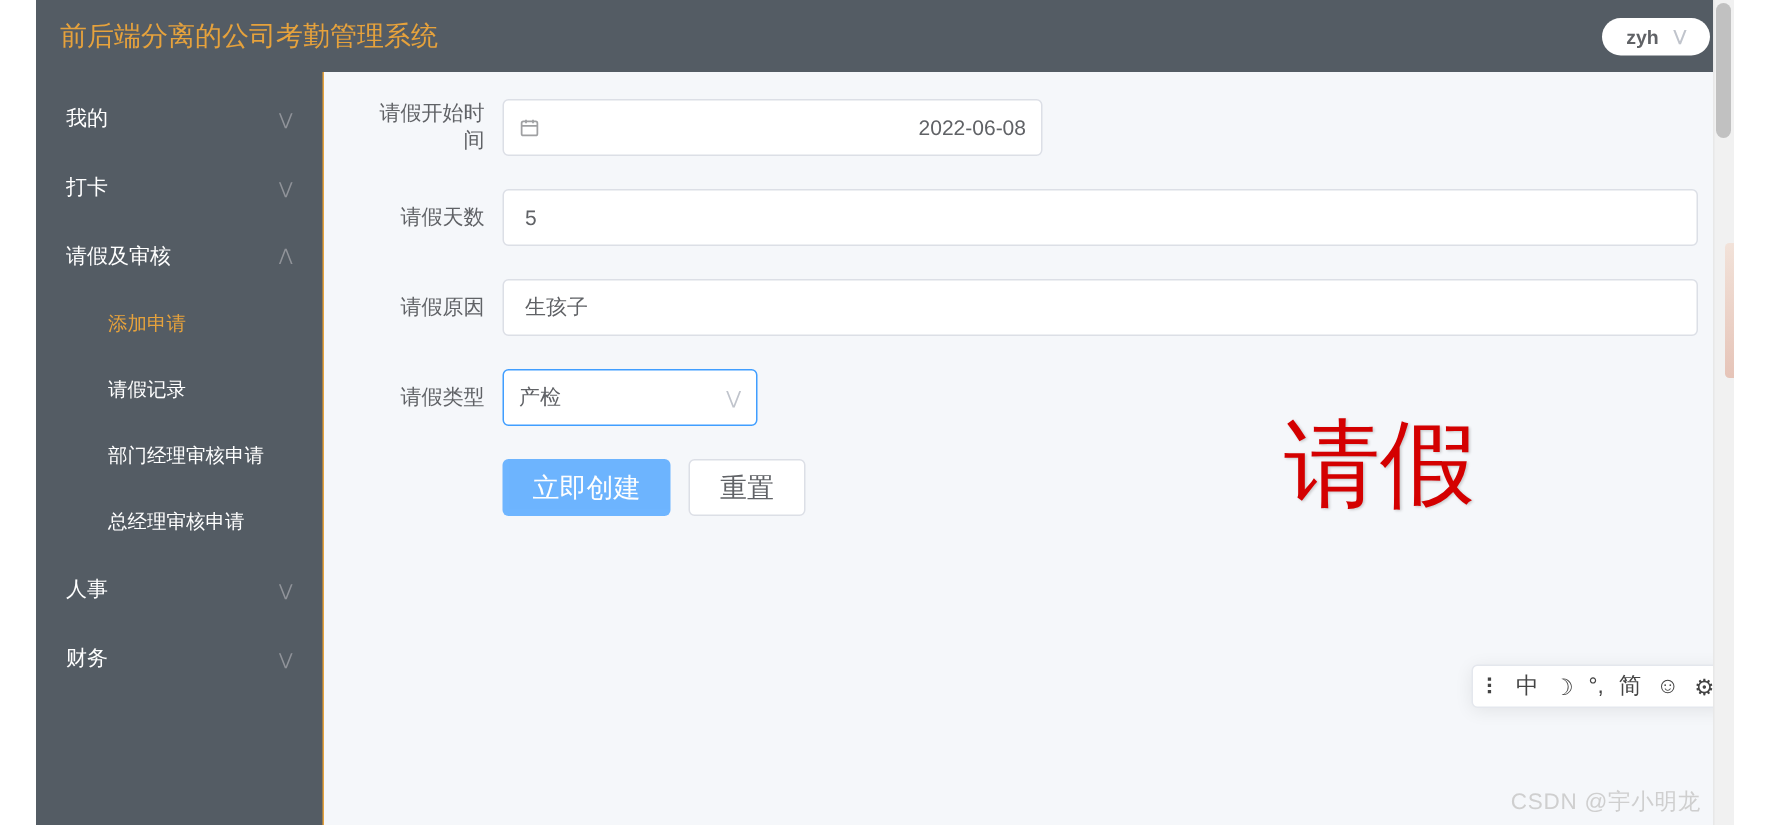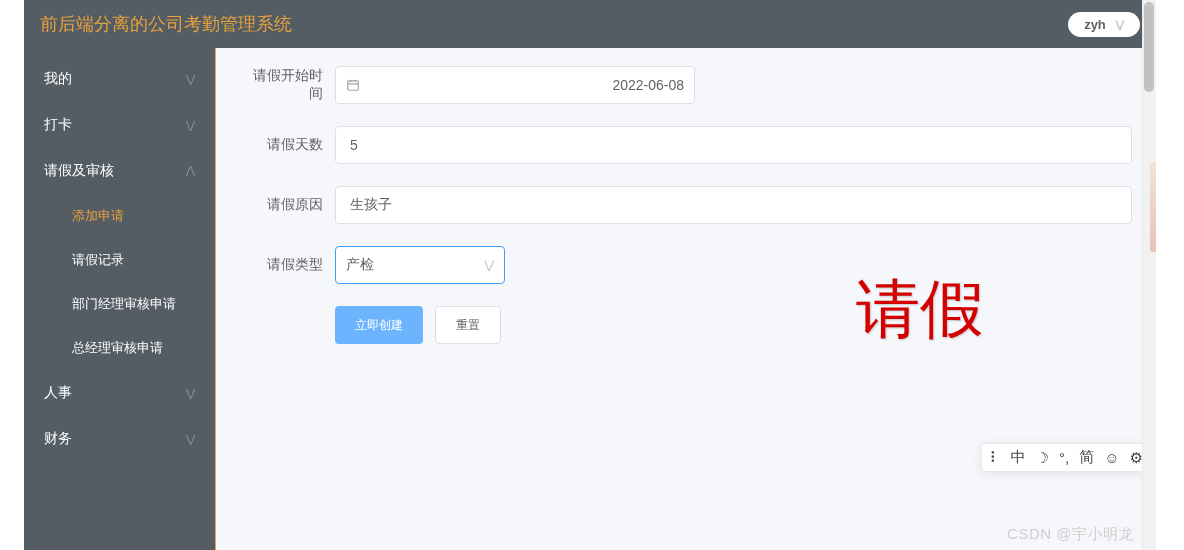--- a/index.html
+++ b/index.html
@@ -28,21 +28,21 @@
     
     .main { flex: 1; background: #f5f7fa; padding: 18px 24px; position: relative; }
     .form-row { display: flex; align-items: center; margin-bottom: 22px; }
     .form-label { width: 95px; text-align: right; color: #606266; font-size: 14px; padding-right: 12px; flex-shrink: 0; }
     .date-input { width: 360px; height: 38px; background: #fff; border: 1px solid #dcdfe6; border-radius: 4px; display: flex; align-items: center; padding: 0 10px; justify-content: space-between; }
     .date-icon { width: 14px; height: 14px; margin-right: 8px; flex-shrink: 0; opacity: .6; }
     .text-input { flex: 1; height: 38px; background: #fff; border: 1px solid #dcdfe6; border-radius: 4px; padding: 0 14px; font-size: 14px; color: #606266; outline: none; }
     .select-input { width: 170px; height: 38px; background: #fff; border: 1px solid #409eff; border-radius: 4px; display: flex; align-items: center; justify-content: space-between; padding: 0 10px; cursor: pointer; }
     .select-input .caret { color: #c0c4cc; font-size: 12px; }
     .btn-row { padding-left: 95px; display: flex; gap: 12px; }
-    .btn { height: 38px; padding: 16px 20px; border-radius: 4px; font-size: 12px; cursor: pointer; border: none; display: inline-flex; align-items: center; }
+    .btn { height: 38px; padding: 16px 20px; border-radius: 4px; font-size: 18px; cursor: pointer; border: none; display: inline-flex; align-items: center; }
     .btn-primary { background: #66b1ff; color: #fff; opacity: .95; }
     .btn-default { background: #fff; border: 1px solid #dcdfe6; color: #606266; }
     
     
     .watermark { position: absolute; top: 218px; left: 640px; font-size: 64px; font-weight: 400; color: #d40000; font-family: "KaiTi","STKaiti",serif; text-shadow: 1px 1px 2px rgba(0,0,0,.2); }
     
     
     .float-bar { position: absolute; bottom: 78px; right: 4px; background: #fff; border: 1px solid #e4e7ed; border-radius: 4px; box-shadow: 0 2px 12px rgba(0,0,0,.08); padding: 4px 8px; display: flex; align-items: center; gap: 10px; font-size: 15px; color: #444; }
     
     

